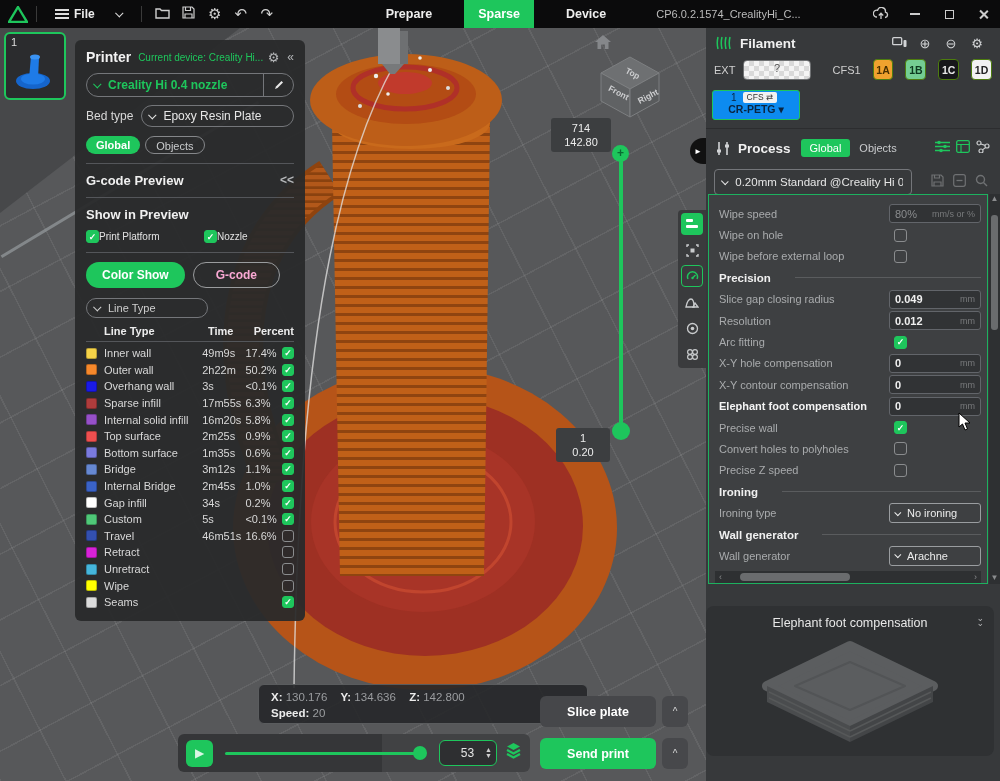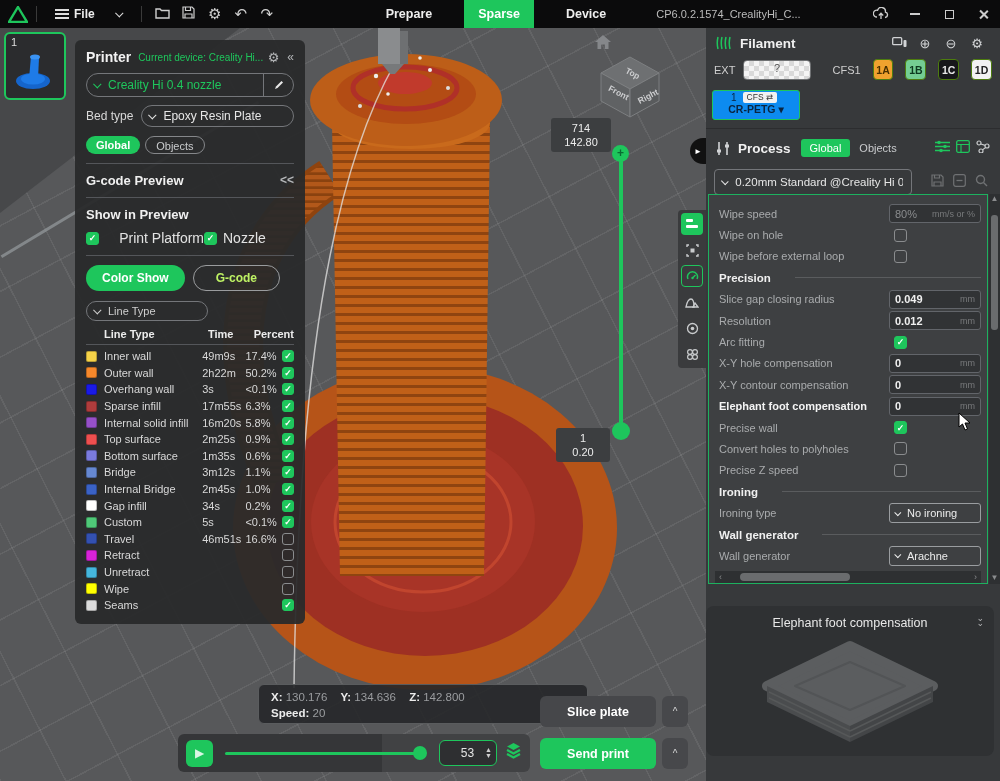--- a/index.html
+++ b/index.html
@@ -40,41 +40,41 @@
 
   
   #leftpanel{position:absolute;left:75px;top:12px;width:230px;background:rgba(40,41,43,.94);border-radius:6px;padding:9px 11px 10px;z-index:10;}
   .lp-row{display:flex;align-items:center;}
   .lp-title{font-size:14px;font-weight:bold;color:#f2f2f2;}
   .lp-link{font-size:10px;color:var(--accent);margin-left:7px;flex:1;white-space:nowrap;overflow:hidden;}
   .lp-gear{color:#b5b7b9;font-size:13px;margin-right:8px;cursor:pointer;}
   .lp-collapse{color:#b5b7b9;font-size:12px;cursor:pointer;}
   .select{display:flex;align-items:center;border:1px solid #74767a;border-radius:12px;height:24px;padding:0 8px;font-size:12px;color:#e6e6e6;cursor:pointer;}
   .select .chev{margin-right:7px;}
-  .nozzle-select{margin-top:8px;color:var(--accent);padding:0;}
+  .nozzle-select{margin-top:8px;color:var(--accent);padding:0;font-weight:bold;}
   .nozzle-select .inner{flex:1;display:flex;align-items:center;padding:0 8px;}
   .pencil-seg{width:30px;height:100%;border-left:1px solid #74767a;display:flex;align-items:center;justify-content:center;cursor:pointer;}
   .bed-row{margin-top:8px;display:flex;align-items:center;}
   .bed-label{font-size:12px;color:#d8d8d8;margin-right:8px;}
   .bed-select{flex:1;height:22px;border-radius:11px;}
   .pill-tabs{margin-top:9px;display:flex;gap:5px;}
   .pill{height:18px;line-height:18px;padding:0 10px;border-radius:9px;font-size:11px;cursor:pointer;}
   .pill.on{background:var(--accent);color:#fff;font-weight:bold;}
   .pill.off{border:1px solid #85878a;color:#c9cbcd;}
   .hr{height:1px;background:#54565a;margin:9px 0;}
   .sec-title{font-size:13px;font-weight:bold;color:#f0f0f0;display:flex;}
   .sec-title .lp-collapse{margin-left:auto;}
   .stat-grid{margin-top:6px;font-size:10.5px;color:#c9c9c9;display:grid;grid-template-columns:116px 1fr;row-gap:6px;}
   .chk{width:13px;height:13px;border-radius:3px;border:1.5px solid #8a8c8e;display:inline-flex;align-items:center;justify-content:center;flex:none;}
   .chk.on{background:var(--accent);border-color:var(--accent);}
   .chk.on::after{content:"✓";color:#fff;font-size:9px;font-weight:bold;}
-  .chkrow{display:flex;align-items:center;gap:6px;font-size:14px;color:#e2e2e2;justify-content:space-between;}
+  .chkrow{display:flex;align-items:center;font-size:10px;color:#e2e2e2;}
   .mode-btns{display:flex;gap:8px;margin:2px 0 10px;}
   .btn-green{background:var(--accent);color:#fff;font-weight:bold;font-size:12px;border-radius:13px;height:26px;line-height:26px;padding:0 16px;cursor:pointer;}
-  .btn-ghost{border:1px solid #9a9c9e;color:#bef264;font-weight:bold;font-size:12px;border-radius:13px;height:26px;line-height:24px;padding:0 22px;cursor:pointer;}
+  .btn-ghost{border:1px solid #9a9c9e;color:#f9a8d4;font-weight:bold;font-size:12px;border-radius:13px;height:26px;line-height:24px;padding:0 22px;cursor:pointer;}
   .lt-select{width:122px;height:20px;border-radius:10px;font-size:11px;color:#cfcfcf;margin-bottom:7px;}
   .lt-head{display:flex;font-size:11px;font-weight:bold;color:#ececec;padding-bottom:4px;border-bottom:1px solid #54565a;margin-bottom:3px;}
   .lt-row{display:flex;align-items:center;height:16.6px;font-size:11px;color:#d8d8d8;}
   .sw{width:11px;height:11px;border-radius:2px;margin-right:7px;flex:none;border:1px solid rgba(0,0,0,.25);}
   .lt-name{width:118px;white-space:nowrap;overflow:hidden;}
   .lt-time{width:52px;}
   .lt-pct{width:44px;}
   .lt-chk{margin-left:auto;}
   .lt-row .chk{width:12px;height:12px;}
 

